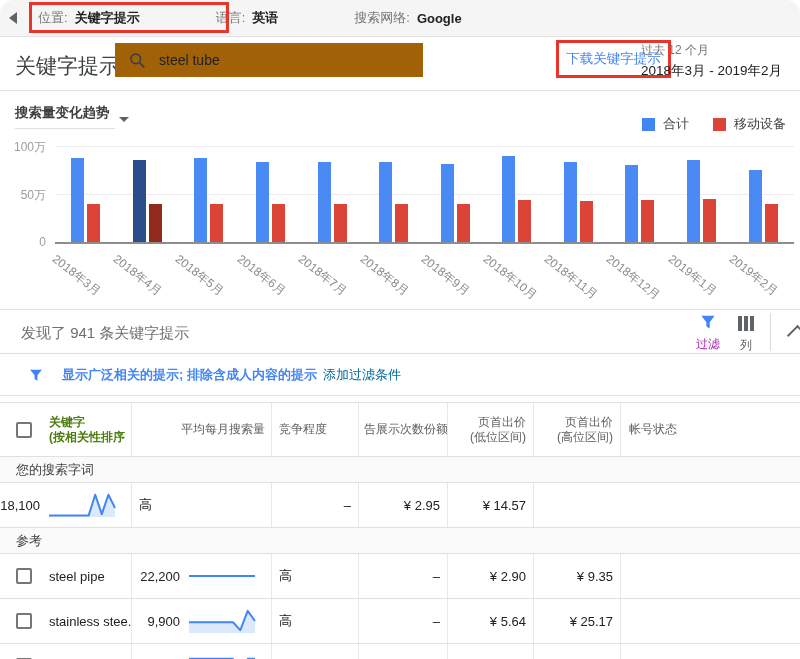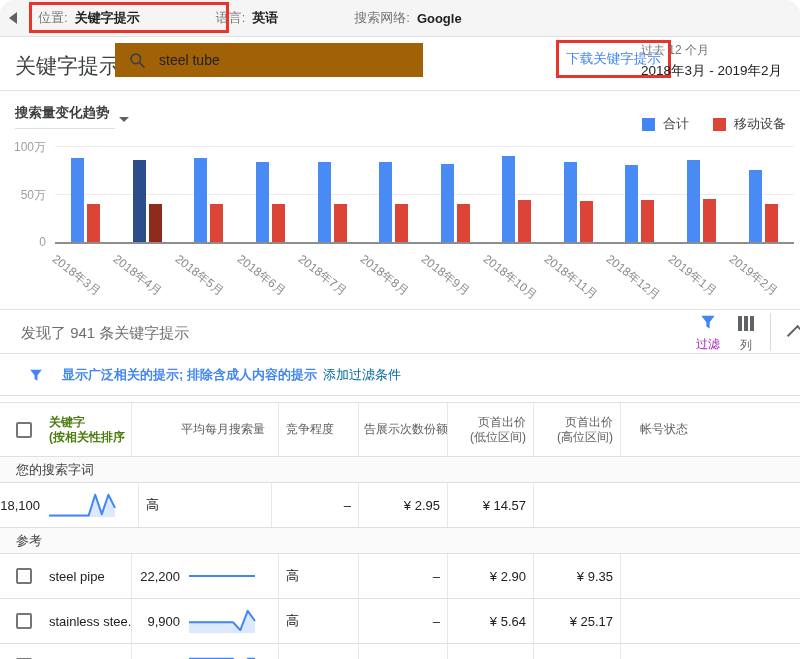--- a/index.html
+++ b/index.html
@@ -76,24 +76,24 @@
 
   
   .ktable { position:absolute; top:402px; left:0; right:0; border-top:1px solid #e0e0e0; background:#fff; }
   .trow { display:grid; grid-template-columns:131px 140px 87px 89px 86px 87px auto; }
   .cell { display:flex; align-items:center; overflow:hidden; white-space:nowrap; }
   .trow .cell + .cell { border-left:1px solid #e8e8e8; }
   .thead-row { height:54px; border-bottom:1px solid #e0e0e0; font-size:12px; color:#616161; }
   .thead-row .c1 { padding-left:16px; color:#4d7c0f; font-weight:bold; }
   .hstack { line-height:15px; margin-left:17px; }
   .c2 { justify-content:flex-end; padding-right:6px; }
-  .c3 { padding-left:7px;margin-left:7px; }
+  .c3 { padding-left:7px; }
   .c4 { justify-content:flex-end; padding-right:7px; }
   .c5, .c6 { justify-content:flex-end; padding-right:7px; }
-  .c7 { padding-left:19px; }
+  .c7 { padding-left:8px; }
   .thead-row .c4 { justify-content:flex-start; padding-left:5px; }
   .rstack { line-height:15px; text-align:right; }
   .section-row { height:26px; background:#fafafa; border-bottom:1px solid #e0e0e0; display:flex; align-items:center;
                  padding-left:16px; font-size:13px; color:#424242; }
   .data-row { height:45px; border-bottom:1px solid #e0e0e0; font-size:13px; color:#212121; }
   .data-row .c1 { padding-left:16px; }
   .kw { margin-left:17px; }
   .checkbox { width:16px; height:16px; border:2px solid #767676; border-radius:2px; background:#fff; flex:none; cursor:pointer; }
   .avg-num { flex:1; text-align:right; }
   .spark { width:70px; height:28px; margin:0 8px 0 7px; flex:none; }

